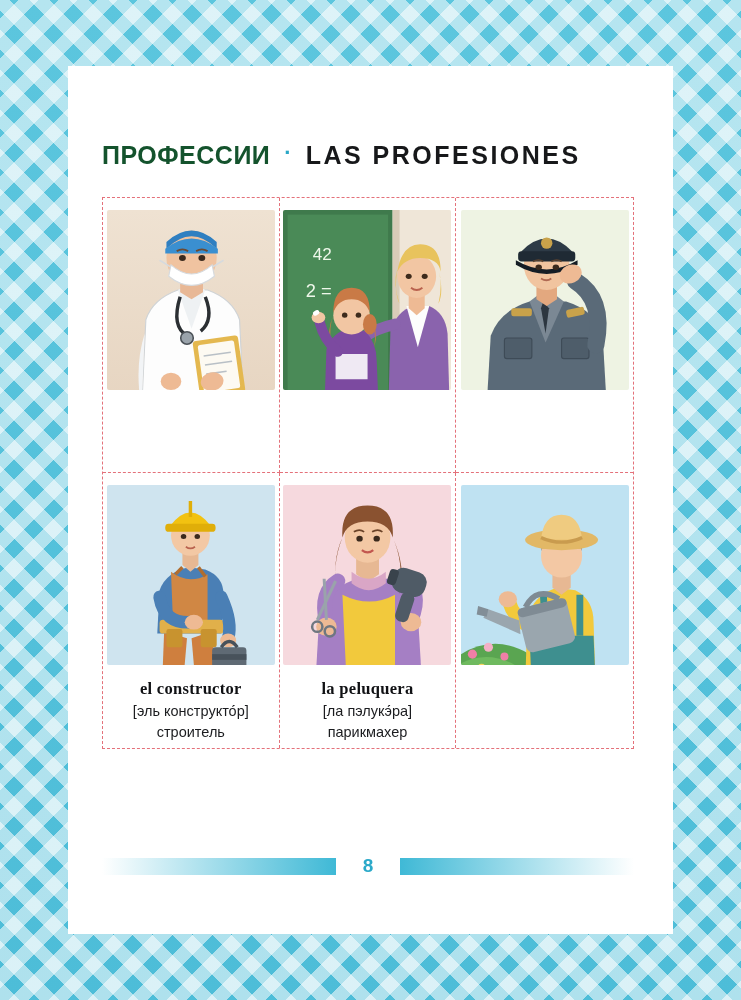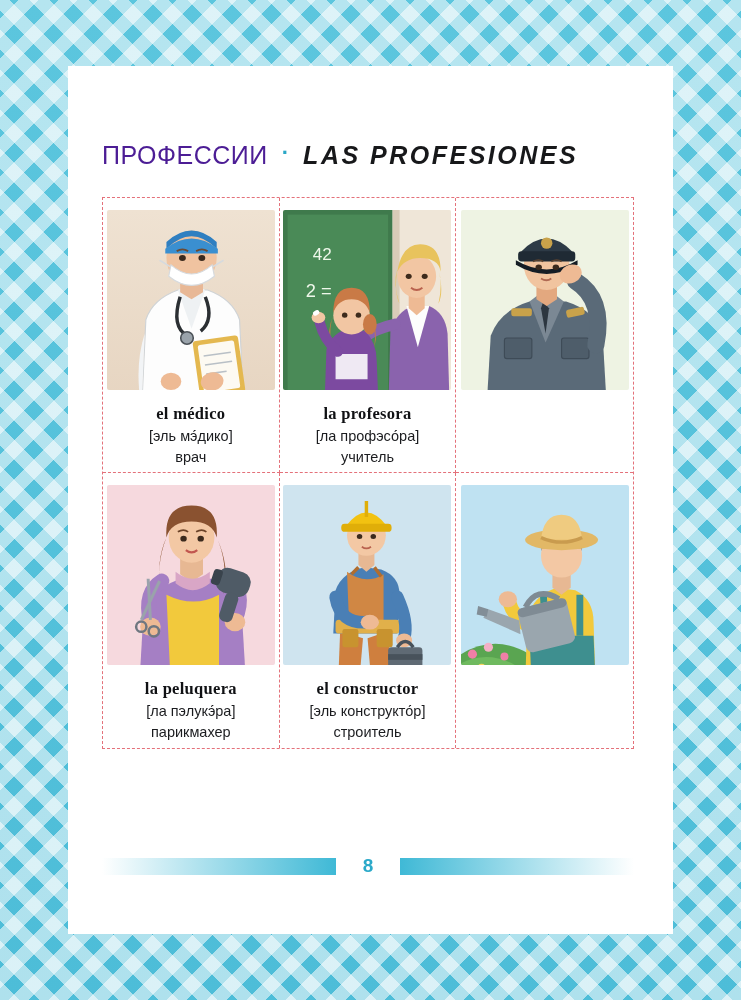--- a/index.html
+++ b/index.html
@@ -41,39 +41,38 @@
   
   .title-row {
     position: absolute;
     left: 34px;
     top: 75px;
     display: flex;
     align-items: center;
     gap: 14px;
   }
   .title-ru {
-    color: #4c1d95;
+    color: #14532d;
     font-size: 25px;
-    font-weight: normal;
+    font-weight: bold;
     letter-spacing: 0.5px;
   }
   .title-dot {
     color: #2aa7c6;
     font-size: 22px;
     font-weight: bold;
     line-height: 1;
     position: relative;
     top: -3px;
   }
   .title-es {
     color: #17181a;
     font-size: 25px;
     font-weight: bold;
     letter-spacing: 2.5px;
-    font-style: italic;
   }
 
   
   .grid {
     position: absolute;
     left: 34px;
     top: 131px;
     width: 532px;
     height: 552px;
     border: 1px dashed #e4717a;
@@ -209,25 +208,20 @@
               <line x1="86" y1="134" x2="110" y2="134"></line>
               <line x1="86" y1="142" x2="104" y2="142"></line>
             </g>
 
             <ellipse cx="92" cy="150" rx="10" ry="8" fill="#eeba94" transform="rotate(-10 92 150)"></ellipse>
             <ellipse cx="56" cy="150" rx="9" ry="7.5" fill="#eeba94"></ellipse>
 
             <path d="M30 180 L33 108 Q26 130 28 156 Z" fill="#f2f4f6"></path>
           </svg>
         </div>
-        <div class="labels">
-          <div class="word-es">el médico</div>
-          <div class="word-tr">[эль мэ́дико]</div>
-          <div class="word-ru">врач</div>
-        </div>
       </div>
 
       <div class="cell">
         <div class="pic">
           <svg class="scene" viewBox="0 0 147 180" preserveAspectRatio="none">
             <rect width="147" height="180" fill="#f3ece1"></rect>
 
             <rect x="0" y="0" width="96" height="180" fill="#3f7a4c"></rect>
             <rect x="4" y="4" width="88" height="172" fill="#4a8a57"></rect>
             <text x="26" y="44" fill="#eef7ea" font-family="'Liberation Sans',sans-serif" font-size="15">42</text>
@@ -258,25 +252,20 @@
             <path d="M76 92 q8 14 4 28 q2 -18 -4 -28z" fill="#c97a46"></path>
             <ellipse cx="76" cy="100" rx="6" ry="9" fill="#c97a46"></ellipse>
             <ellipse cx="54" cy="92" rx="2.4" ry="2.2" fill="#3e2b1c"></ellipse>
             <ellipse cx="66" cy="92" rx="2.4" ry="2.2" fill="#3e2b1c"></ellipse>
 
             <path d="M48 124 q-12 -10 -16 -26" stroke="#7c4aa0" stroke-width="9" stroke-linecap="round" fill="none"></path>
             <ellipse cx="31" cy="94" rx="6" ry="5" fill="#f2c6a3"></ellipse>
             <rect x="26" y="88" width="6" height="4" rx="2" fill="#ffffff" transform="rotate(-30 29 90)"></rect>
           </svg>
         </div>
-        <div class="labels">
-          <div class="word-es">la profesora</div>
-          <div class="word-tr">[ла профэсо́ра]</div>
-          <div class="word-ru">учитель</div>
-        </div>
       </div>
 
       <div class="cell">
         <div class="pic">
           <svg class="scene" viewBox="0 0 147 180" preserveAspectRatio="none">
             <rect width="147" height="180" fill="#eef3e3"></rect>
 
             <path d="M22 180 L26 110 Q34 88 60 80 L92 80 Q118 88 124 110 L128 180 Z" fill="#5a6a78"></path>
             <path d="M60 80 L74 116 L90 80 L82 74 L68 74 Z" fill="#7b8894"></path>
 
@@ -299,20 +288,64 @@
             <path d="M63 45 q5 -2.5 9 0" stroke="#5c4330" stroke-width="1.5" fill="none"></path>
             <path d="M79 45 q5 -2.5 9 0" stroke="#5c4330" stroke-width="1.5" fill="none"></path>
             <path d="M70 60 q5 3 9 0" stroke="#b06a52" stroke-width="1.6" fill="none"></path>
 
             <path d="M118 118 q8 -40 -18 -56" stroke="#5a6a78" stroke-width="15" stroke-linecap="round" fill="none"></path>
             <ellipse cx="96" cy="56" rx="10" ry="8" fill="#eeba94" transform="rotate(-25 96 56)"></ellipse>
 
             <rect x="44" y="86" width="18" height="7" rx="2" fill="#c9a24a"></rect>
             <rect x="92" y="86" width="16" height="7" rx="2" fill="#c9a24a" transform="rotate(-12 100 89)"></rect>
           </svg>
+        </div>
+      </div>
+
+      <div class="cell">
+        <div class="pic">
+          <svg class="scene" viewBox="0 0 147 180" preserveAspectRatio="none">
+            <rect width="147" height="180" fill="#cfe4ef"></rect>
+
+            <path d="M50 128 L48 180 L66 180 L70 134 Z" fill="#cf7f3e"></path>
+            <path d="M74 134 L78 180 L96 180 L92 128 Z" fill="#cf7f3e"></path>
+
+            <path d="M44 130 L46 92 Q52 76 72 72 L86 74 Q102 80 102 96 L100 130 Z" fill="#4a7fb5"></path>
+            <path d="M56 76 L58 126 L88 126 L88 78 Q72 88 56 76 Z" fill="#d08744"></path>
+            <path d="M60 78 l6 -6 M86 80 l-6 -8" stroke="#b06d2f" stroke-width="3"></path>
+
+            <rect x="46" y="118" width="56" height="12" rx="3" fill="#e1b04a"></rect>
+            <rect x="52" y="126" width="14" height="16" rx="2" fill="#c8932f"></rect>
+            <rect x="82" y="126" width="14" height="16" rx="2" fill="#c8932f"></rect>
+
+            <path d="M66 58 h14 v12 l-7 6 -7 -6 z" fill="#e7b893"></path>
+
+            <ellipse cx="73" cy="44" rx="17" ry="18" fill="#f3c8a4"></ellipse>
+
+            <path d="M55 36 q18 -24 36 0 z" fill="#f2c211"></path>
+            <rect x="51" y="34" width="44" height="7" rx="3" fill="#e0ae09"></rect>
+            <path d="M73 14 q0 10 0 14" stroke="#e0ae09" stroke-width="3"></path>
+            <ellipse cx="67" cy="45" rx="2.4" ry="2.2" fill="#3b2a1d"></ellipse>
+            <ellipse cx="79" cy="45" rx="2.4" ry="2.2" fill="#3b2a1d"></ellipse>
+            <path d="M69 54 q4 3 8 0" stroke="#b9624e" stroke-width="1.5" fill="none"></path>
+
+            <path d="M46 98 q4 24 28 22" stroke="#4a7fb5" stroke-width="11" stroke-linecap="round" fill="none"></path>
+            <ellipse cx="76" cy="120" rx="8" ry="6.5" fill="#eeba94"></ellipse>
+
+            <path d="M100 98 q10 22 6 36" stroke="#4a7fb5" stroke-width="11" stroke-linecap="round" fill="none"></path>
+            <ellipse cx="106" cy="136" rx="7" ry="6" fill="#eeba94"></ellipse>
+            <rect x="92" y="142" width="30" height="24" rx="3" fill="#5f6a74"></rect>
+            <rect x="92" y="148" width="30" height="5" fill="#48525b"></rect>
+            <path d="M100 142 q7 -10 14 0" stroke="#48525b" stroke-width="3" fill="none"></path>
+          </svg>
+        </div>
+        <div class="labels">
+          <div class="word-es">el constructor</div>
+          <div class="word-tr">[эль конструкто́р]</div>
+          <div class="word-ru">строитель</div>
         </div>
       </div>
 
       <div class="cell">
         <div class="pic">
           <svg class="scene" viewBox="0 0 147 180" preserveAspectRatio="none">
             <rect width="147" height="180" fill="#f6d9de"></rect>
 
             <path d="M28 180 L32 110 Q42 88 66 82 L92 82 Q114 90 118 112 L122 180 Z" fill="#a57fc4"></path>
             <path d="M52 96 L56 180 L98 180 L98 96 Q76 108 52 96 Z" fill="#f2c93c"></path>
@@ -352,64 +385,20 @@
         <div class="labels">
           <div class="word-es">la peluquera</div>
           <div class="word-tr">[ла пэлукэ́ра]</div>
           <div class="word-ru">парикмахер</div>
         </div>
       </div>
 
       <div class="cell">
         <div class="pic">
           <svg class="scene" viewBox="0 0 147 180" preserveAspectRatio="none">
-            <rect width="147" height="180" fill="#cfe4ef"></rect>
-
-            <path d="M50 128 L48 180 L66 180 L70 134 Z" fill="#cf7f3e"></path>
-            <path d="M74 134 L78 180 L96 180 L92 128 Z" fill="#cf7f3e"></path>
-
-            <path d="M44 130 L46 92 Q52 76 72 72 L86 74 Q102 80 102 96 L100 130 Z" fill="#4a7fb5"></path>
-            <path d="M56 76 L58 126 L88 126 L88 78 Q72 88 56 76 Z" fill="#d08744"></path>
-            <path d="M60 78 l6 -6 M86 80 l-6 -8" stroke="#b06d2f" stroke-width="3"></path>
-
-            <rect x="46" y="118" width="56" height="12" rx="3" fill="#e1b04a"></rect>
-            <rect x="52" y="126" width="14" height="16" rx="2" fill="#c8932f"></rect>
-            <rect x="82" y="126" width="14" height="16" rx="2" fill="#c8932f"></rect>
-
-            <path d="M66 58 h14 v12 l-7 6 -7 -6 z" fill="#e7b893"></path>
-
-            <ellipse cx="73" cy="44" rx="17" ry="18" fill="#f3c8a4"></ellipse>
-
-            <path d="M55 36 q18 -24 36 0 z" fill="#f2c211"></path>
-            <rect x="51" y="34" width="44" height="7" rx="3" fill="#e0ae09"></rect>
-            <path d="M73 14 q0 10 0 14" stroke="#e0ae09" stroke-width="3"></path>
-            <ellipse cx="67" cy="45" rx="2.4" ry="2.2" fill="#3b2a1d"></ellipse>
-            <ellipse cx="79" cy="45" rx="2.4" ry="2.2" fill="#3b2a1d"></ellipse>
-            <path d="M69 54 q4 3 8 0" stroke="#b9624e" stroke-width="1.5" fill="none"></path>
-
-            <path d="M46 98 q4 24 28 22" stroke="#4a7fb5" stroke-width="11" stroke-linecap="round" fill="none"></path>
-            <ellipse cx="76" cy="120" rx="8" ry="6.5" fill="#eeba94"></ellipse>
-
-            <path d="M100 98 q10 22 6 36" stroke="#4a7fb5" stroke-width="11" stroke-linecap="round" fill="none"></path>
-            <ellipse cx="106" cy="136" rx="7" ry="6" fill="#eeba94"></ellipse>
-            <rect x="92" y="142" width="30" height="24" rx="3" fill="#5f6a74"></rect>
-            <rect x="92" y="148" width="30" height="5" fill="#48525b"></rect>
-            <path d="M100 142 q7 -10 14 0" stroke="#48525b" stroke-width="3" fill="none"></path>
-          </svg>
-        </div>
-        <div class="labels">
-          <div class="word-es">el constructor</div>
-          <div class="word-tr">[эль конструкто́р]</div>
-          <div class="word-ru">строитель</div>
-        </div>
-      </div>
-
-      <div class="cell">
-        <div class="pic">
-          <svg class="scene" viewBox="0 0 147 180" preserveAspectRatio="none">
             <rect width="147" height="180" fill="#bfe2f2"></rect>
 
             <path d="M0 148 q30 -18 60 0 L60 180 L0 180 Z" fill="#5aa551"></path>
             <path d="M0 156 q24 -12 48 2 L48 180 L0 180 Z" fill="#6fba5f"></path>
             <circle cx="10" cy="148" r="4" fill="#ef7fa6"></circle>
             <circle cx="24" cy="142" r="4" fill="#f4b0c6"></circle>
             <circle cx="38" cy="150" r="3.5" fill="#ef7fa6"></circle>
             <circle cx="18" cy="160" r="3.5" fill="#f7d45e"></circle>
             <circle cx="44" cy="162" r="3.5" fill="#f4b0c6"></circle>
 

